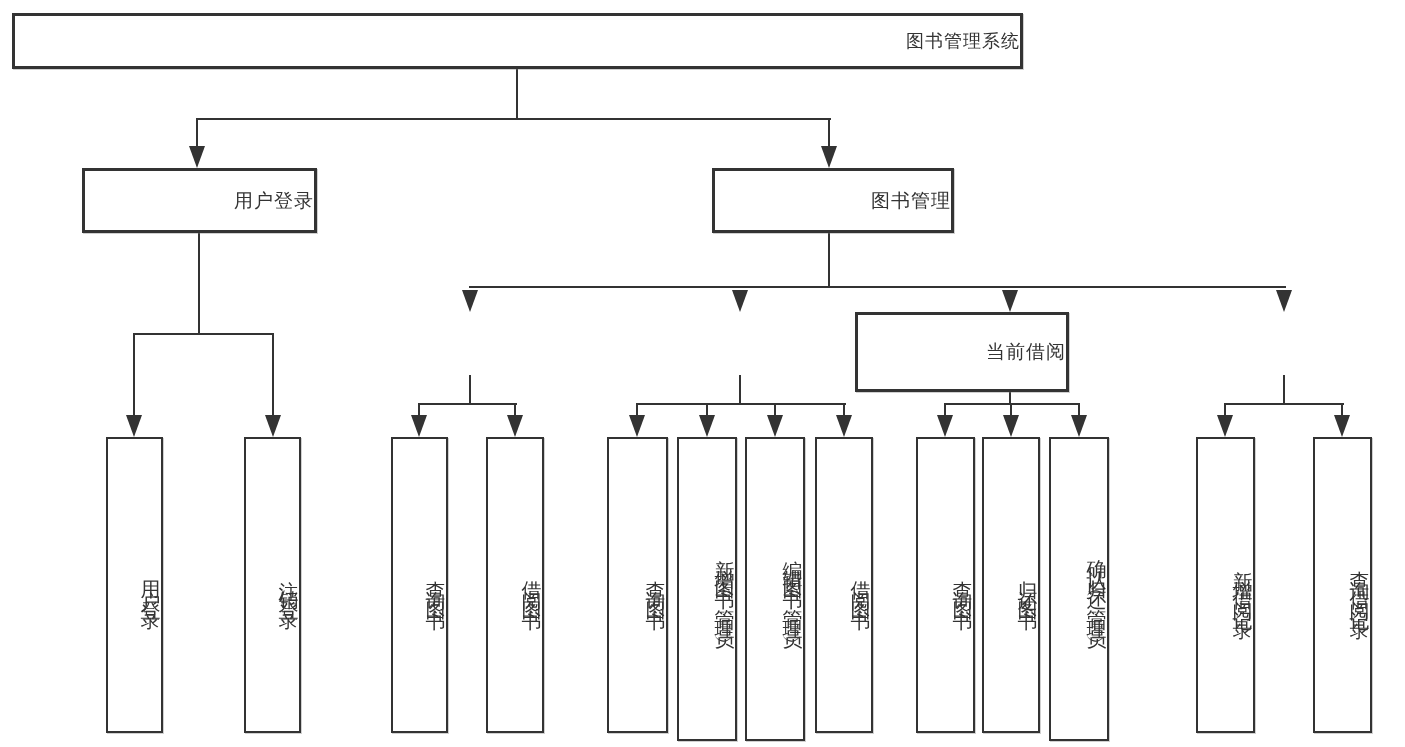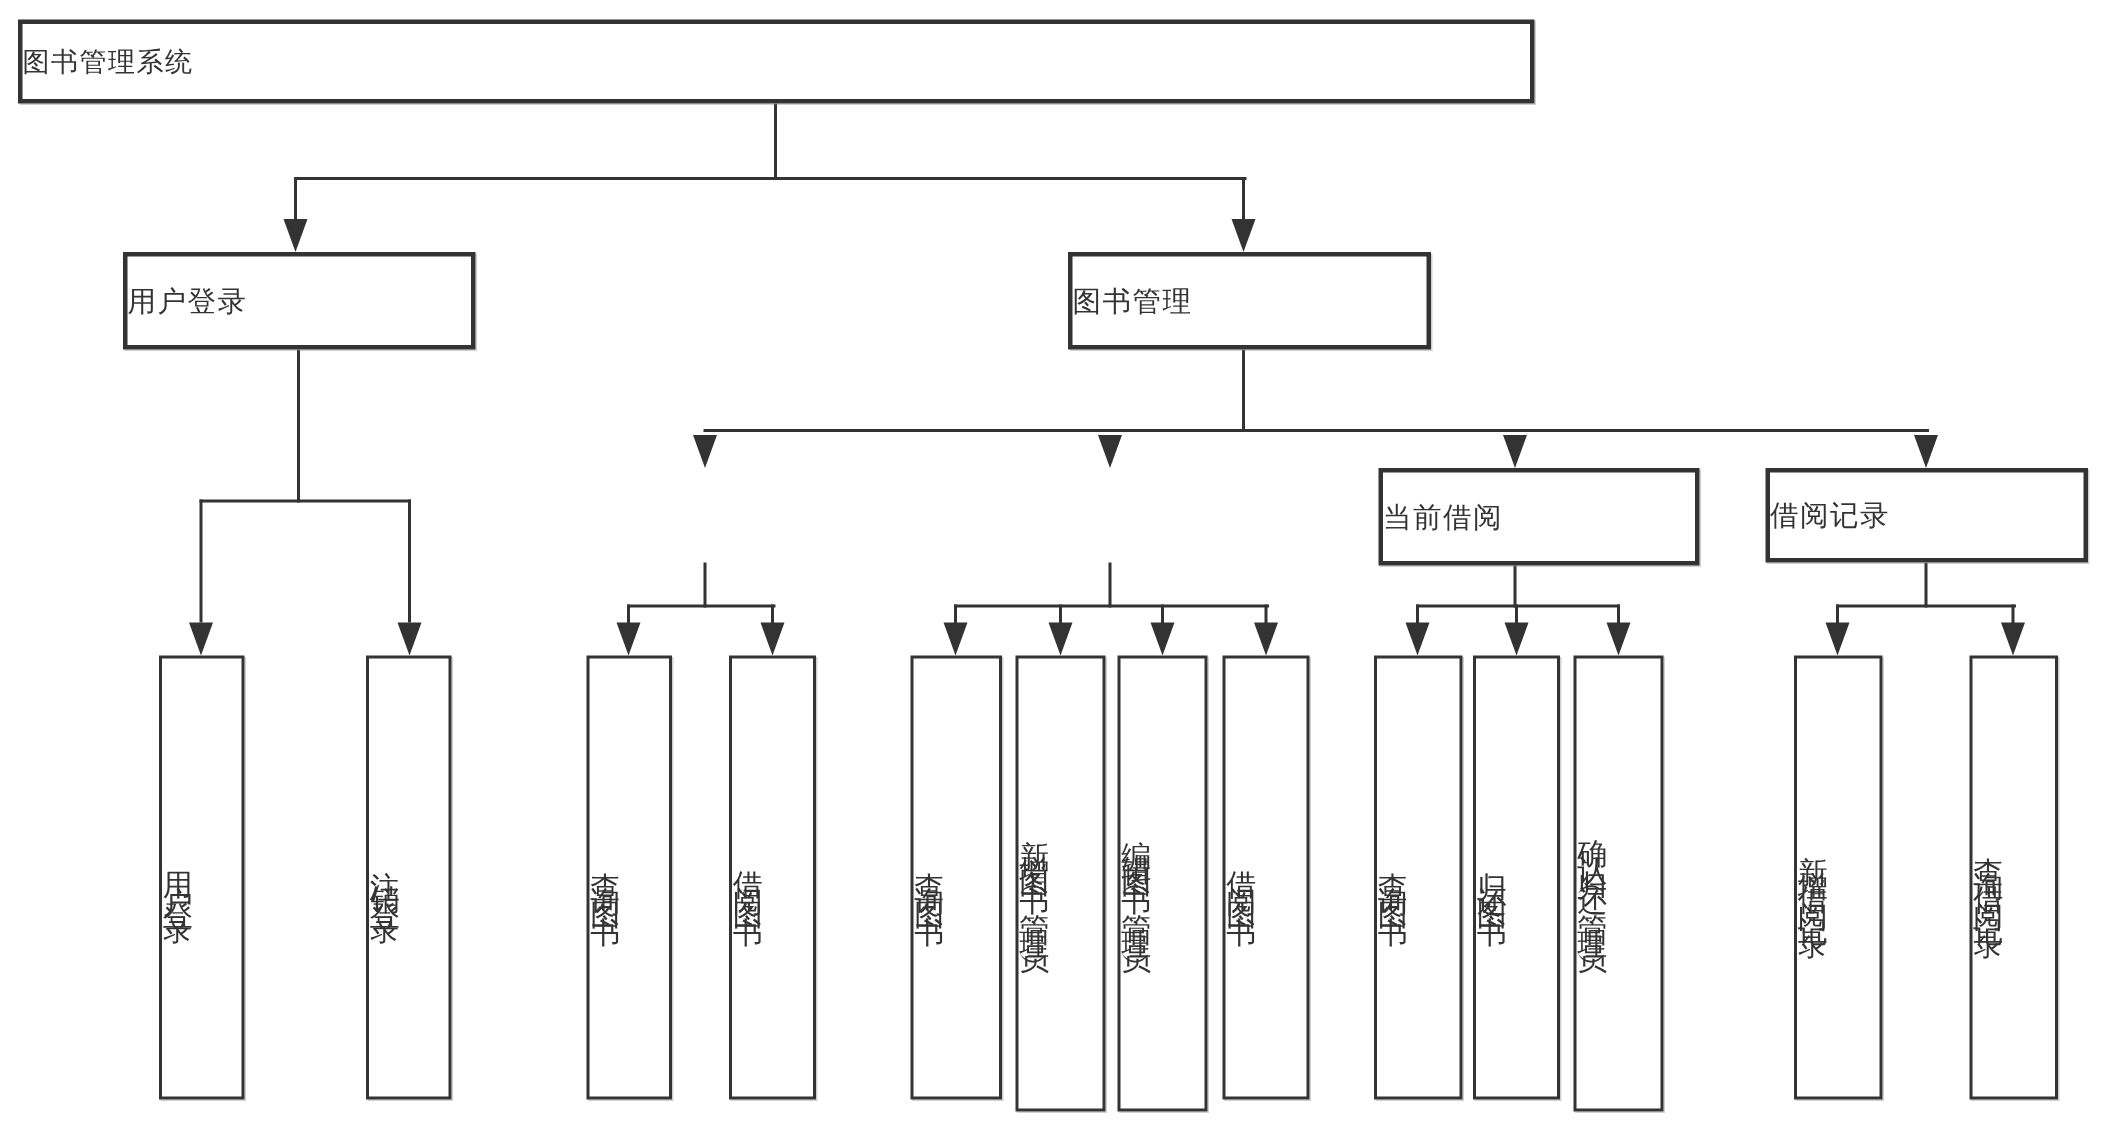--- a/index.html
+++ b/index.html
@@ -2,21 +2,21 @@
 <html><head>
 <meta charset="utf-8">
 <style>
   html,body{margin:0;padding:0;background:#ffffff;}
   .canvas{
     position:relative;width:1405px;height:747px;background:#ffffff;overflow:hidden;
     font-family:"Liberation Sans","DejaVu Sans",sans-serif;color:#333333;
   }
   .node{
     position:absolute;background:#ffffff;border:3px solid #333333;
-    display:flex;align-items:center;justify-content:flex-start;box-sizing:border-box;
+    display:flex;align-items:center;justify-content:flex-end;box-sizing:border-box;
     box-shadow:1px 1px 0 rgba(120,120,120,0.35);
   }
   .node.leaf{border-width:2px;}
   .lbl{font-size:19px;letter-spacing:1px;white-space:nowrap;}
   .lbl.root{font-size:18px;}
   .vlbl{
     writing-mode:vertical-rl;text-orientation:mixed;
     font-size:20px;letter-spacing:10px;line-height:1;white-space:nowrap;
   }
   .cl{position:absolute;background:#333333;}
@@ -94,25 +94,22 @@
     <span class="lbl root">图书管理系统</span>
   </div>
 
   <div class="node" style="left:82px;top:168px;width:235px;height:65px">
     <span class="lbl">用户登录</span>
   </div>
   <div class="node" style="left:712px;top:168px;width:242px;height:65px">
     <span class="lbl">图书管理</span>
   </div>
 
-  <div class="node" style="left:919px;top:312px;width:214px;height:65px">
+  <div class="node" style="left:855px;top:312px;width:214px;height:80px">
     <span class="lbl">当前借阅</span>
-  </div>
-  <div class="node" style="left:1177px;top:312px;width:215px;height:63px">
-    <span class="lbl">借阅记录</span>
   </div>
 
   <div class="node leaf" style="left:106px;top:437px;width:57px;height:296px">
     <span class="vlbl">用户登录</span>
   </div>
   <div class="node leaf" style="left:244px;top:437px;width:57px;height:296px">
     <span class="vlbl">注销登录</span>
   </div>
 
   <div class="node leaf" style="left:391px;top:437px;width:57px;height:296px">

